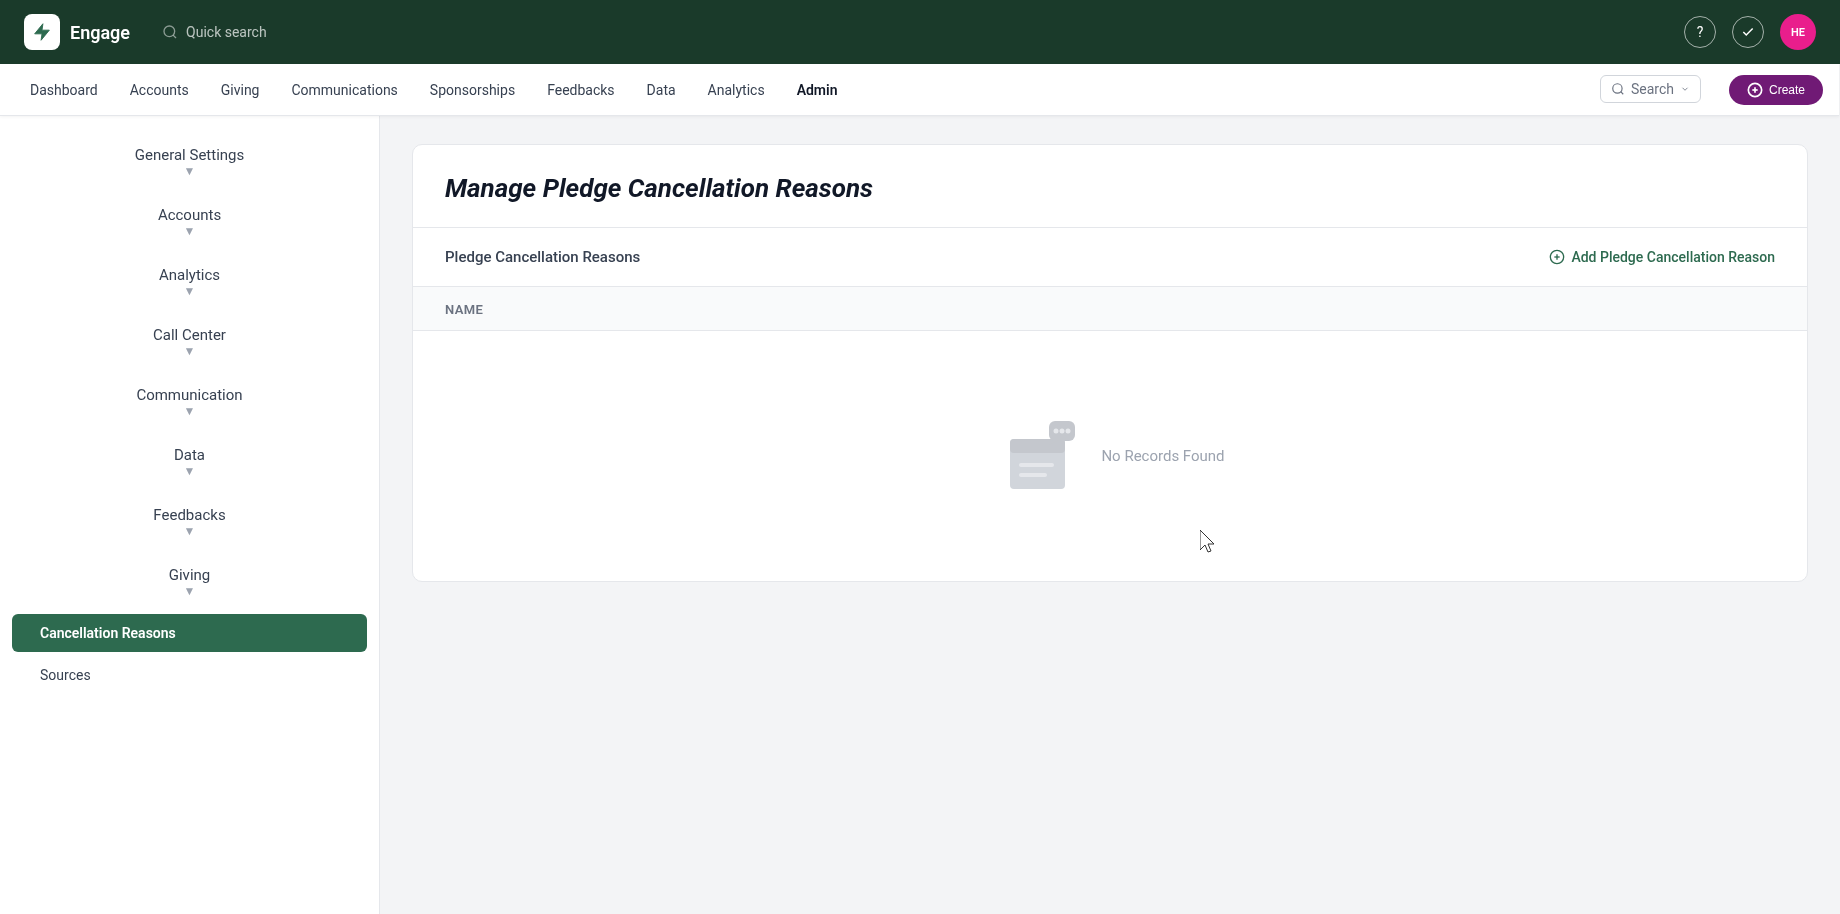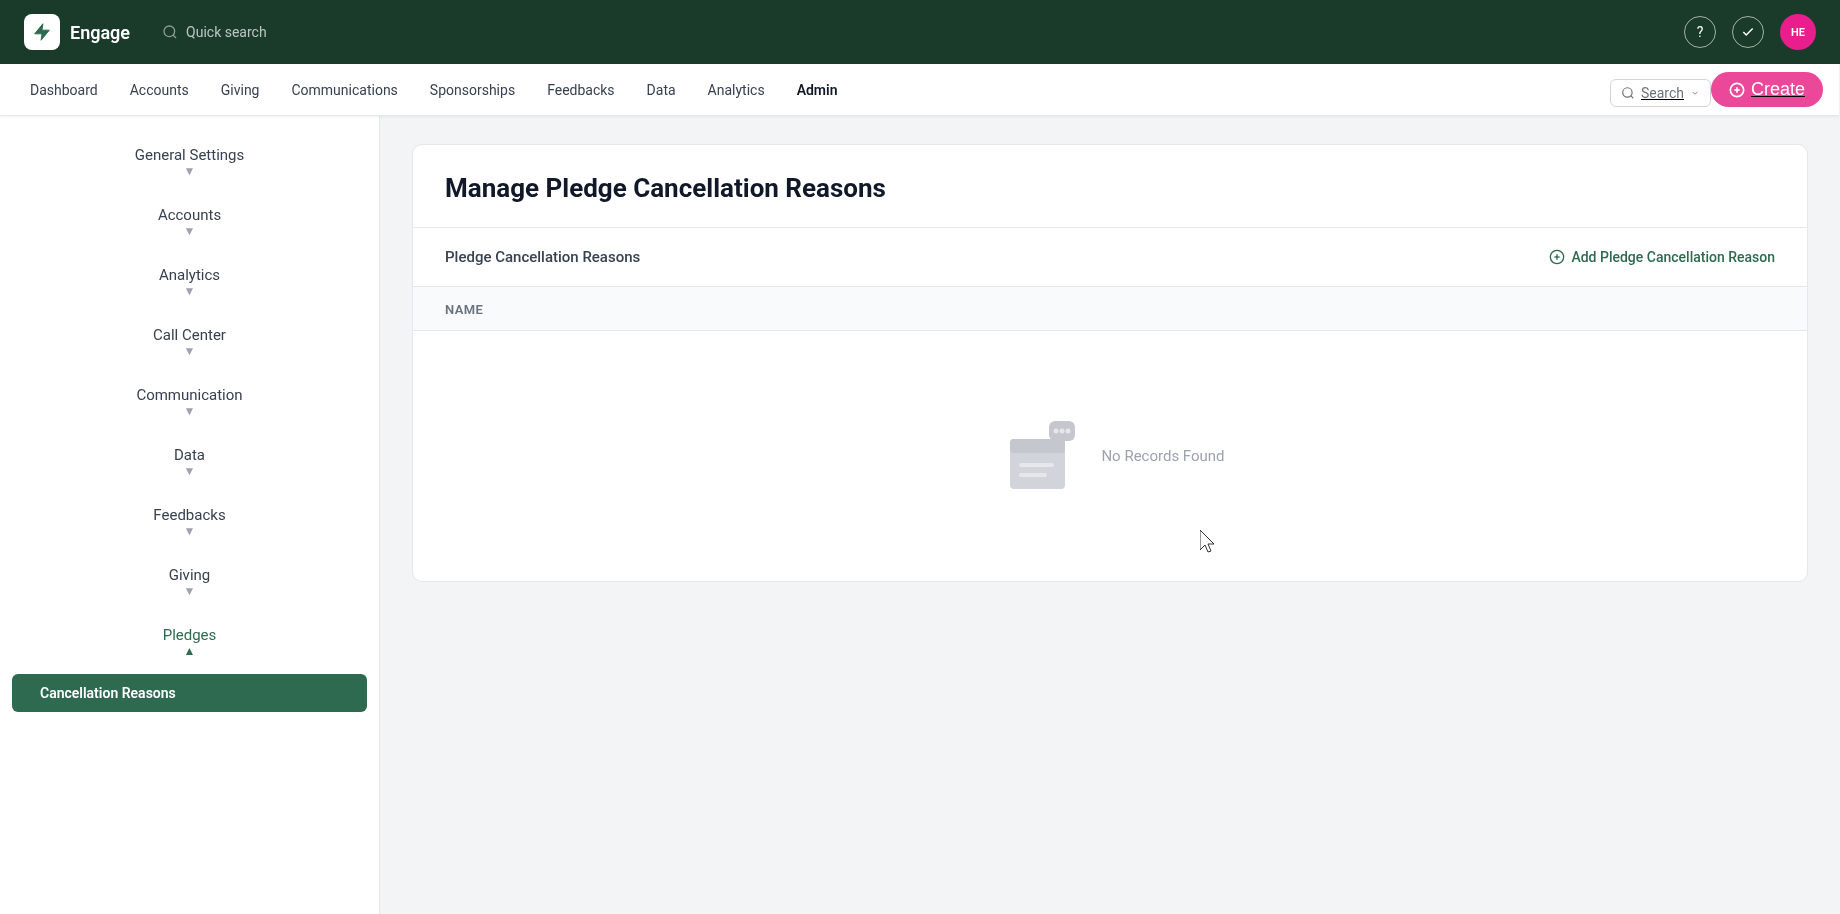--- a/index.html
+++ b/index.html
@@ -95,42 +95,41 @@
       cursor: pointer;
       border-radius: 6px;
       white-space: nowrap;
     }
     .secondary-nav-item.active {
       font-weight: 600;
       color: #111827;
     }
     .secondary-nav-right {
       display: flex;
-      align-items: flex-end;
-      gap: 0;
-      text-decoration: underline;
+      align-items: flex-start;
+      gap: 28px;
     }
     .search-box {
       display: flex;
       align-items: center;
       gap: 6px;
       border: 1px solid #d1d5db;
       border-radius: 6px;
       padding: 5px 10px;
       font-size: 14px;
       color: #6b7280;
       cursor: pointer;
     }
     .create-btn {
-      background: #ec4899;
+      background: #701a75;
       color: white;
       border: none;
       border-radius: 20px;
       padding: 7px 18px;
-      font-size: 18px;
+      font-size: 12px;
       font-weight: 500;
       cursor: pointer;
       display: flex;
       align-items: center;
       gap: 6px;
     }
 
     
     .page-layout {
       display: flex;
@@ -195,20 +194,21 @@
     }
     .content-card {
       background: white;
       border-radius: 10px;
       border: 1px solid #e5e7eb;
       overflow: hidden;
     }
     .content-card-header {
       padding: 28px 32px 24px;
       border-bottom: 1px solid #e5e7eb;
+      font-style: italic;
     }
     .content-title {
       font-size: 26px;
       font-weight: 700;
       color: #111827;
     }
     .section-header {
       display: flex;
       align-items: center;
       justify-content: space-between;
@@ -357,27 +357,26 @@
     </div>
     <div class="sidebar-item parent">
       <span>Feedbacks</span>
       <span class="sidebar-chevron">▼</span>
     </div>
     <div class="sidebar-item parent">
       <span>Giving</span>
       <span class="sidebar-chevron">▼</span>
     </div>
 
-    <div class="sidebar-item parent expanded">
-      <span>Pledges</span>
-      <span class="sidebar-chevron" style="color:#2d6a4f;">▲</span>
-    </div>
 
     <div class="sidebar-sub-item active-sub">
       <span>Cancellation Reasons</span>
+    </div>
+    <div class="sidebar-sub-item">
+      <span>Sources</span>
     </div>
   </aside>
 
   <main class="main-content">
     <div class="content-card">
       <div class="content-card-header">
         <h1 class="content-title">Manage Pledge Cancellation Reasons</h1>
       </div>
 
       <div class="section-header">

